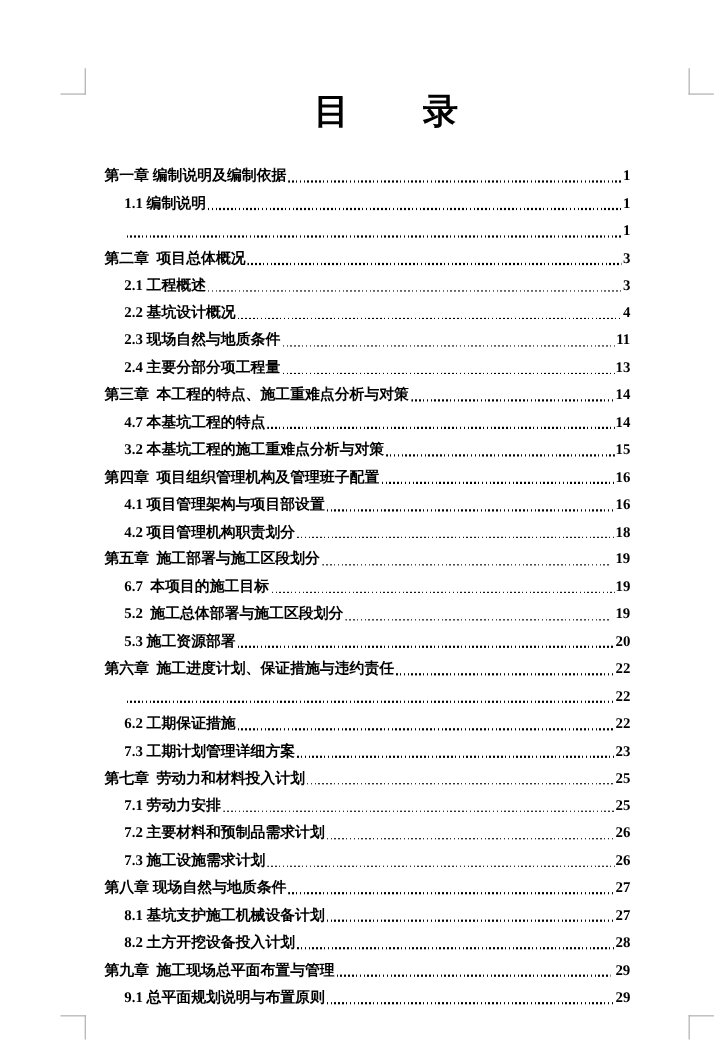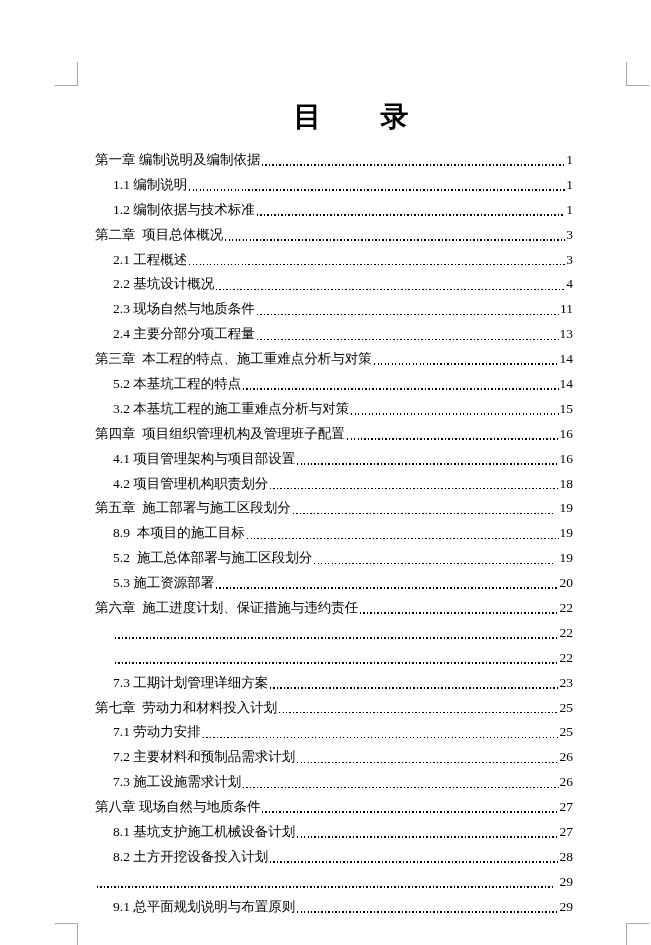--- a/index.html
+++ b/index.html
@@ -19,37 +19,37 @@
   
   .crop{position:absolute;width:22px;height:23px;}
   .crop.tl{left:55px;top:62px;border-right:1px solid var(--crop);border-bottom:1px solid var(--crop);}
   .crop.tr{left:626px;top:62px;border-left:1px solid var(--crop);border-bottom:1px solid var(--crop);}
   .crop.bl{left:55px;top:923px;height:22px;border-right:1px solid var(--crop);border-top:1px solid var(--crop);}
   .crop.br{left:626px;top:923px;height:22px;border-left:1px solid var(--crop);border-top:1px solid var(--crop);}
 
   .doc-title{
     position:absolute;left:77px;top:84px;width:549px;
     text-align:center;
-    font-size:28px;font-weight:bold;
+    font-size:32px;font-weight:bold;
     white-space:pre;
     font-family:Liberation Sans, sans-serif;
     letter-spacing:1px;
     line-height:34px;
-    margin-top:16px;
   }
 
   .toc{
     position:absolute;left:95px;top:148px;width:478px;
   }
   .toc-row{
     display:flex;
     height:24.9px;line-height:24.9px;
     font-size:13.5px;
-  }
-  .toc-row.lvl1{font-weight:normal;}
+    font-weight:bold;
+  }
+  .toc-row.lvl1{font-weight:bold;}
   .toc-row.lvl2{padding-left:18px;}
   .toc-label{white-space:pre;flex:0 0 auto;}
   .toc-leader{flex:1 1 auto;position:relative;min-width:8px;}
   .toc-leader::after{
     content:"";
     position:absolute;left:2px;right:1px;bottom:7px;height:1.6px;
     background:repeating-linear-gradient(to right,
       currentColor 0, currentColor 1.4px,
       transparent 1.4px, transparent 3.5px);
   }
@@ -71,21 +71,20 @@
     <span class="toc-label">第一章 编制说明及编制依据</span>
     <span class="toc-leader"></span>
     <span class="toc-page">1</span>
   </div>
       <div class="toc-row lvl2">
     <span class="toc-label">1.1 编制说明</span>
     <span class="toc-leader"></span>
     <span class="toc-page">1</span>
   </div>
       <div class="toc-row lvl2">
-    <span class="toc-label">1.2 编制依据与技术标准</span>
     <span class="toc-leader"></span>
     <span class="toc-page">1</span>
   </div>
       <div class="toc-row lvl1">
     <span class="toc-label">第二章  项目总体概况</span>
     <span class="toc-leader"></span>
     <span class="toc-page">3</span>
   </div>
       <div class="toc-row lvl2">
     <span class="toc-label">2.1 工程概述</span>
@@ -106,21 +105,21 @@
     <span class="toc-label">2.4 主要分部分项工程量</span>
     <span class="toc-leader"></span>
     <span class="toc-page">13</span>
   </div>
       <div class="toc-row lvl1">
     <span class="toc-label">第三章  本工程的特点、施工重难点分析与对策</span>
     <span class="toc-leader"></span>
     <span class="toc-page">14</span>
   </div>
       <div class="toc-row lvl2">
-    <span class="toc-label">5.2 本基坑工程的特点</span>
+    <span class="toc-label">4.7 本基坑工程的特点</span>
     <span class="toc-leader"></span>
     <span class="toc-page">14</span>
   </div>
       <div class="toc-row lvl2">
     <span class="toc-label">3.2 本基坑工程的施工重难点分析与对策</span>
     <span class="toc-leader"></span>
     <span class="toc-page">15</span>
   </div>
       <div class="toc-row lvl1">
     <span class="toc-label">第四章  项目组织管理机构及管理班子配置</span>
@@ -136,21 +135,21 @@
     <span class="toc-label">4.2 项目管理机构职责划分</span>
     <span class="toc-leader"></span>
     <span class="toc-page">18</span>
   </div>
       <div class="toc-row lvl1">
     <span class="toc-label">第五章  施工部署与施工区段划分</span>
     <span class="toc-leader"></span>
     <span class="toc-page"> 19</span>
   </div>
       <div class="toc-row lvl2">
-    <span class="toc-label">8.9  本项目的施工目标</span>
+    <span class="toc-label">6.7  本项目的施工目标</span>
     <span class="toc-leader"></span>
     <span class="toc-page">19</span>
   </div>
       <div class="toc-row lvl2">
     <span class="toc-label">5.2  施工总体部署与施工区段划分</span>
     <span class="toc-leader"></span>
     <span class="toc-page"> 19</span>
   </div>
       <div class="toc-row lvl2">
     <span class="toc-label">5.3 施工资源部署</span>
@@ -160,20 +159,21 @@
       <div class="toc-row lvl1">
     <span class="toc-label">第六章  施工进度计划、保证措施与违约责任</span>
     <span class="toc-leader"></span>
     <span class="toc-page">22</span>
   </div>
       <div class="toc-row lvl2">
     <span class="toc-leader"></span>
     <span class="toc-page">22</span>
   </div>
       <div class="toc-row lvl2">
+    <span class="toc-label">6.2 工期保证措施</span>
     <span class="toc-leader"></span>
     <span class="toc-page">22</span>
   </div>
       <div class="toc-row lvl2">
     <span class="toc-label">7.3 工期计划管理详细方案</span>
     <span class="toc-leader"></span>
     <span class="toc-page">23</span>
   </div>
       <div class="toc-row lvl1">
     <span class="toc-label">第七章  劳动力和材料投入计划</span>
@@ -204,20 +204,21 @@
     <span class="toc-label">8.1 基坑支护施工机械设备计划</span>
     <span class="toc-leader"></span>
     <span class="toc-page">27</span>
   </div>
       <div class="toc-row lvl2">
     <span class="toc-label">8.2 土方开挖设备投入计划</span>
     <span class="toc-leader"></span>
     <span class="toc-page">28</span>
   </div>
       <div class="toc-row lvl1">
+    <span class="toc-label">第九章  施工现场总平面布置与管理</span>
     <span class="toc-leader"></span>
     <span class="toc-page"> 29</span>
   </div>
       <div class="toc-row lvl2">
     <span class="toc-label">9.1 总平面规划说明与布置原则</span>
     <span class="toc-leader"></span>
     <span class="toc-page">29</span>
   </div>
     </div>
 </div>

